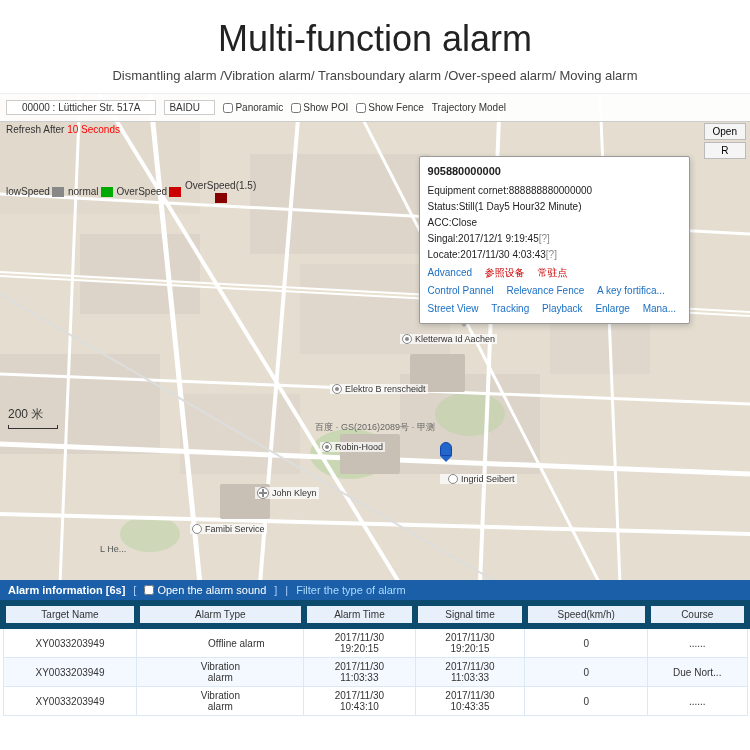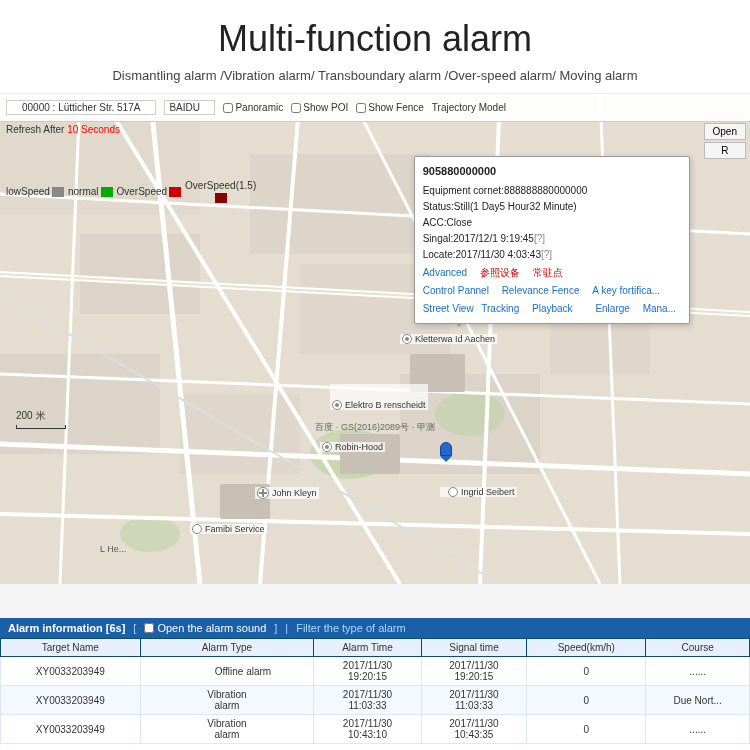--- a/index.html
+++ b/index.html
@@ -191,23 +191,23 @@
       height: 0;
       border-left: 6px solid transparent;
       border-right: 6px solid transparent;
       border-top: 6px solid #2266cc;
     }
 
     
     .scale-bar {
       position: absolute;
       bottom: 155px;
-      left: 16px;
-      z-index: 10;
-      font-size: 10px;
+      left: 8px;
+      z-index: 10;
+      font-size: 12px;
       color: #333;
     }
     .scale-line {
       width: 50px;
       height: 4px;
       border: 1px solid #333;
       border-top: none;
       margin-top: 2px;
     }
 
@@ -222,21 +222,21 @@
       text-align: center;
       z-index: 10;
     }
 
     
     .alarm-section {
       position: absolute;
       bottom: 0;
       left: 0;
       right: 0;
-      height: 132px;
+      height: 170px;
       background: #fff;
       z-index: 10;
     }
     .alarm-header {
       background: #1a5fa8;
       color: #fff;
       font-size: 11px;
       padding: 4px 8px;
       display: flex;
       align-items: center;
@@ -251,21 +251,21 @@
     .alarm-header-link { color: #aadaff; cursor: pointer; }
     .alarm-header-pipe { color: #aacfff; }
 
     .alarm-table {
       width: 100%;
       border-collapse: collapse;
       font-size: 10px;
     }
     .alarm-table th {
       background: #e8f0fb;
-      border: 1px solid #0c4a6e;
+      border: 6px solid #0c4a6e;
       padding: 3px 5px;
       color: #333;
       font-weight: normal;
       text-align: center;
       margin-top: 16px;
     }
     .alarm-table td {
       border: 1px solid #dce8f5;
       padding: 3px 5px;
       color: #333;
@@ -382,21 +382,21 @@
   <div class="place-label" style="top:240px; left:400px;">
     <div style="display:flex;align-items:center;gap:3px;">
       <span style="width:10px;height:10px;border-radius:50%;border:1.5px solid #888;background:#fff;display:inline-block;position:relative;">
         <span style="position:absolute;top:2px;left:2px;width:4px;height:4px;background:#888;border-radius:50%;"></span>
       </span>
       <span style="font-size:9px;">Kletterwa Id Aachen</span>
     </div>
   </div>
 
   <div class="place-label" style="top:290px; left:330px;">
-    <div style="display:flex;align-items:flex-end;gap:3px;margin-top:16px;">
+    <div style="display:flex;align-items:flex-end;gap:3px;">
       <span style="width:10px;height:10px;border-radius:50%;border:1.5px solid #888;background:#fff;display:inline-block;position:relative;">
         <span style="position:absolute;top:2px;left:2px;width:4px;height:4px;background:#888;border-radius:50%;"></span>
       </span>
       <span style="font-size:9px;">Elektro B renscheidt</span>
     </div>
   </div>
 
   <div class="place-label" style="top:348px; left:320px;">
     <div style="display:flex;align-items:center;gap:3px;">
       <span style="width:10px;height:10px;border-radius:50%;border:1.5px solid #888;background:#fff;display:inline-block;position:relative;">
@@ -416,21 +416,21 @@
     </div>
   </div>
 
   <div class="place-label" style="top:430px; left:190px;">
     <div style="display:flex;align-items:center;gap:3px;">
       <span style="width:10px;height:10px;border-radius:50%;border:1.5px solid #888;background:#fff;display:inline-block;"></span>
       <span style="font-size:9px;">Famibi Service</span>
     </div>
   </div>
 
-  <div class="place-label" style="top:393px; left:440px;padding-left:8px;">
+  <div class="place-label" style="top:380px; left:440px;padding-left:8px;">
     <div style="display:flex;align-items:center;gap:3px;">
       <span style="width:10px;height:10px;border-radius:50%;border:1.5px solid #888;background:#fff;display:inline-block;"></span>
       <span style="font-size:9px;">Ingrid Seibert</span>
     </div>
   </div>
 
   <div style="position:absolute;top:450px;left:100px;font-size:9px;color:#555;">L He...</div>
 
   <div class="blue-pin" style="top:348px; left:440px;">
     <div class="blue-pin-body"></div>
@@ -459,23 +459,23 @@
       <span style="color:#cc0000;cursor:pointer;margin-left:5px;">参照设备</span>
       <span style="color:#cc0000;cursor:pointer;margin-left:5px;">常驻点</span>
     </div>
     <div class="popup-links">
       <span style="color:#1a6fc4;cursor:pointer;">Control Pannel</span>
       <span style="color:#1a6fc4;cursor:pointer;margin-left:5px;">Relevance Fence</span>
       <span style="color:#1a6fc4;cursor:pointer;margin-left:5px;">A key fortifica...</span>
     </div>
     <div class="popup-links">
       <span style="color:#1a6fc4;cursor:pointer;">Street View</span>
-      <span style="color:#1a6fc4;cursor:pointer;text-align:center;">Tracking</span>
+      <span style="color:#1a6fc4;cursor:pointer;margin-left:5px;text-align:center;">Tracking</span>
       <span style="color:#1a6fc4;cursor:pointer;margin-left:5px;">Playback</span>
-      <span style="color:#1a6fc4;cursor:pointer;margin-left:15px;">Enlarge</span>
+      <span style="color:#1a6fc4;cursor:pointer;margin-left:5px;">Enlarge</span>
       <span style="color:#1a6fc4;cursor:pointer;margin-left:5px;">Mana...</span>
     </div>
   </div>
 
   <div class="scale-bar">
     <div>200 米</div>
     <div class="scale-line"></div>
   </div>
 
   <div class="map-copyright">百度 · GS(2016)2089号 · 甲测</div>

